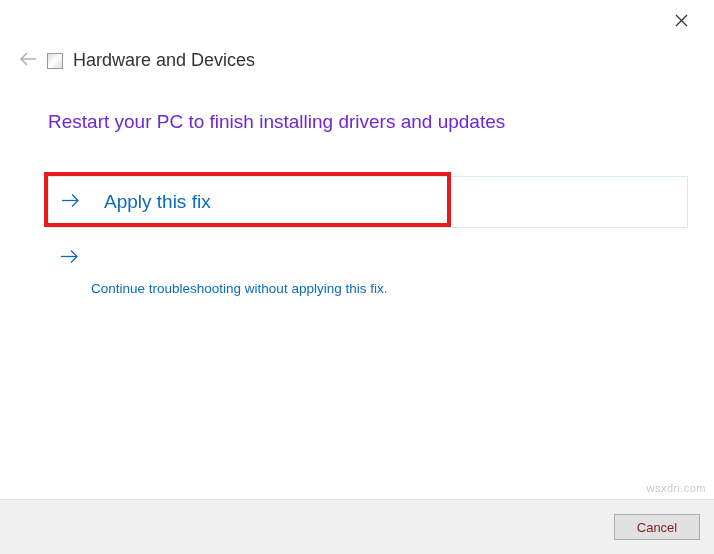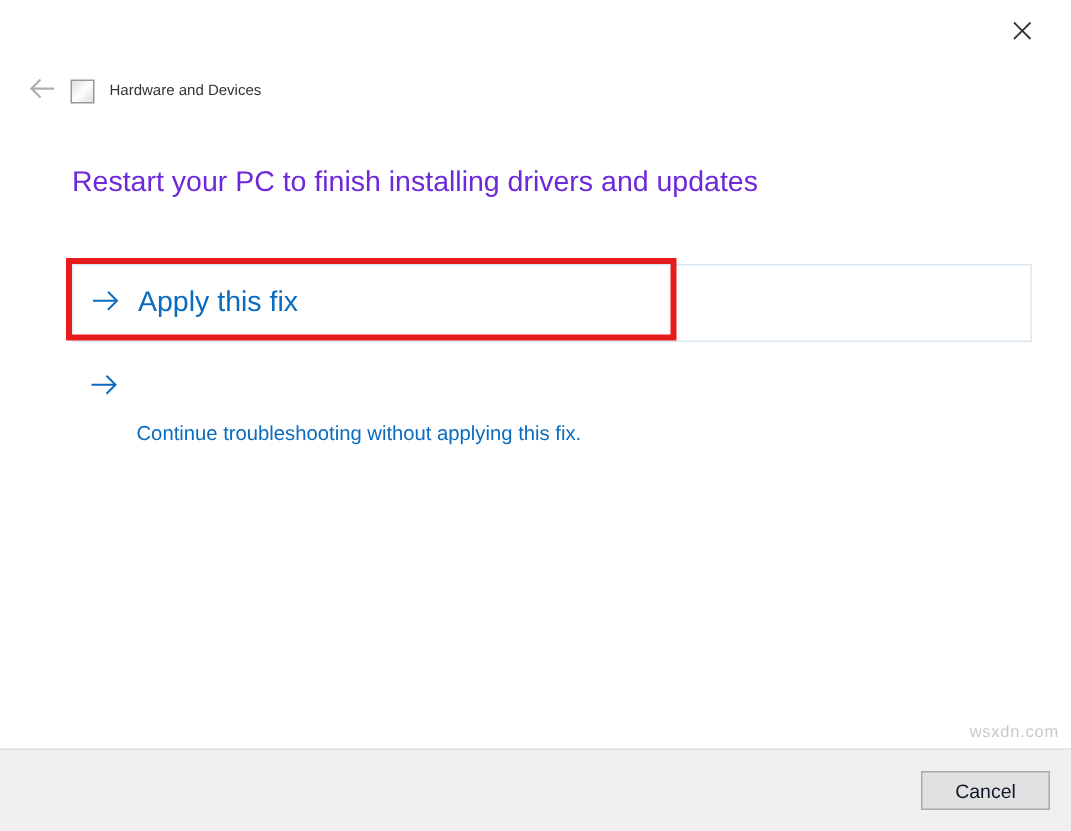--- a/index.html
+++ b/index.html
@@ -41,21 +41,21 @@
       cursor: pointer;
     }
     .header-icon {
       width: 16px;
       height: 16px;
       border: 1px solid #999;
       background: linear-gradient(135deg, #ddd 0%, #fff 50%, #ddd 100%);
       display: inline-block;
     }
     .header-title {
-      font-size: 10px;
+      font-size: 18px;
       color: #333;
     }
     .main-heading {
       position: absolute;
       top: 111px;
       left: 48px;
       font-size: 19px;
       font-weight: 400;
       color: #6d28d9;
     }
@@ -76,21 +76,21 @@
       left: 44px;
       width: 407px;
       height: 55px;
       border: 4px solid #e61b1b;
       pointer-events: none;
       z-index: 10;
     }
     .option-row {
       display: flex;
       align-items: center;
-      gap: 12px;
+      gap: 24px;
     }
     .arrow-icon {
       color: #0a6bbf;
       font-size: 18px;
       font-weight: 300;
       line-height: 1;
     }
     .option-title {
       font-size: 19px;
       color: #0a6bbf;
@@ -126,21 +126,21 @@
       justify-content: flex-end;
       align-items: center;
       padding-right: 14px;
     }
     .cancel-btn {
       width: 86px;
       height: 26px;
       background: #e1e1e1;
       border: 1px solid #aaa;
       font-size: 13px;
-      color: #0f172a;
+      color: #7f1d1d;
       cursor: pointer;
       font-family: inherit;
     }
     .watermark {
       position: absolute;
       bottom: 60px;
       right: 8px;
       font-size: 11px;
       color: #c9c9c9;
       letter-spacing: 0.5px;

